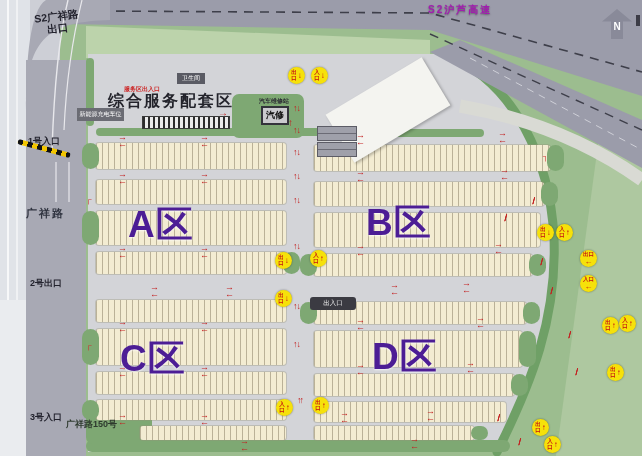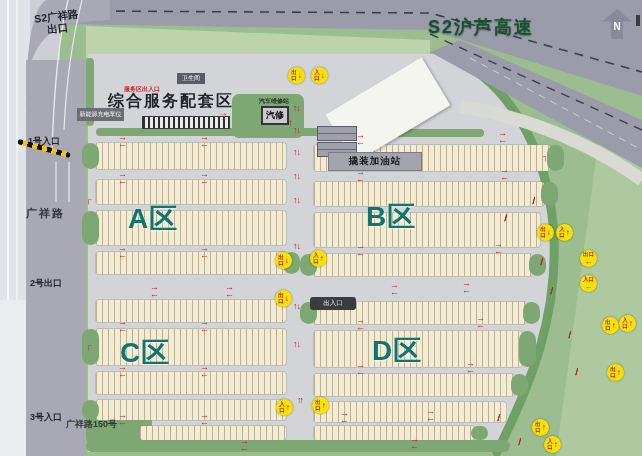--- a/index.html
+++ b/index.html
@@ -7,21 +7,21 @@
          font-family:"Liberation Sans",sans-serif;background:#cdcfd6;}
   #basesvg{position:absolute;left:0;top:0;z-index:0;}
   
   .row{position:absolute;background:#f3ecd2;
        background-image:repeating-linear-gradient(90deg,rgba(118,106,80,.45) 0 1px,transparent 1px 6px);
        border-radius:3px;box-shadow:0 0 0 1px rgba(150,145,120,.35);z-index:2;}
   .cap{position:absolute;width:17px;top:0;bottom:0;background:#7ea873;border-radius:9px;z-index:3;}
   .cap.l{left:-14px}.cap.r{right:-14px}
   .hedge{position:absolute;background:#7ea873;border-radius:7px;z-index:2;}
   
-  .zone-label{position:absolute;font-size:28px;font-weight:bold;color:#0f766e;z-index:6;
+  .zone-label{position:absolute;font-size:37px;font-weight:bold;color:#4c1d95;z-index:6;
               letter-spacing:1px;text-shadow:0 1px 2px rgba(255,255,255,.75);}
   
   .badge{position:absolute;width:17px;height:17px;border-radius:50%;background:#f6e10a;
          display:flex;align-items:center;justify-content:center;z-index:7;
          box-shadow:0 0 2px rgba(0,0,0,.45);}
   .badge.lay-row{flex-direction:row;gap:1px;}
   .badge.lay-col{flex-direction:column;}
   .badge .bt{font-size:5.5px;line-height:5.5px;font-weight:bold;color:#c41212;text-align:center;white-space:pre-line;}
   .badge .ba{font-size:8px;line-height:7px;font-weight:bold;color:#c41212;}
   
@@ -49,21 +49,21 @@
              letter-spacing:2px;z-index:6;}
   #repair-note{position:absolute;left:259px;top:97px;font-size:6px;font-weight:bold;color:#2c2c34;z-index:6;}
   #comb{position:absolute;left:142px;top:116px;width:86px;height:11px;background:#ececec;border:1px solid #3a3a3a;
         background-image:repeating-linear-gradient(90deg,#2c2c2c 0 2px,transparent 2px 5px);z-index:4;}
   .bld-white{position:absolute;left:332px;top:82px;width:112px;height:56px;background:#f4f4f0;
              transform:rotate(-31deg);z-index:3;box-shadow:1px 2px 3px rgba(0,0,0,.25);}
   .small-struct{position:absolute;width:38px;height:13px;background:#9fa0aa;border:1px solid #5c5c66;z-index:4;
                 background-image:linear-gradient(0deg,transparent 45%,#6b6b75 45%,#6b6b75 55%,transparent 55%);}
   
   .road-label{position:absolute;font-weight:bold;color:#23232e;z-index:6;}
-  #hwy-label{left:428px;top:15px;color:#14532d;font-size:18px;letter-spacing:2px;text-shadow:0 1px 2px rgba(0,0,0,.4);}
+  #hwy-label{left:428px;top:3px;color:#a21caf;font-size:10px;letter-spacing:2px;text-shadow:0 1px 2px rgba(0,0,0,.4);}
   #ramp-exit{left:26px;top:10px;width:62px;text-align:center;font-size:10.5px;line-height:12px;
              transform:rotate(-7deg);white-space:pre-line;}
   #entrance1{left:28px;top:135px;font-size:9px;}
   #road-name{left:26px;top:206px;font-size:11px;letter-spacing:2px;color:#303440;}
   #exit2{left:30px;top:277px;font-size:9px;}
   #entrance3{left:30px;top:411px;font-size:9px;}
   #address{left:66px;top:418px;font-size:9px;color:#2e3a2e;}
   
   #north{position:absolute;left:602px;top:9px;width:30px;height:30px;z-index:8;}
   #north .shape{position:absolute;inset:0;background:#898a99;
@@ -454,23 +454,20 @@
   </div>
   <div id="svc-note">服务区出入口</div>
   <div id="svc-title">综合服务配套区</div>
   <div class="label-box" id="charging">
     <span>新能源充电车位</span>
   </div>
   <div id="repair-note">汽车维修站</div>
   <div class="label-box" id="repair">
     <span>汽修</span>
   </div>
-  <div class="label-box" id="gas">
-    <span>撬装加油站</span>
-  </div>
   <div class="label-box" id="gatehouse">
     <span>出入口</span>
   </div>
 
   <div class="road-label" id="hwy-label">S2沪芦高速</div>
   <div class="road-label" id="ramp-exit">S2广祥路
 出口</div>
   <div class="road-label" id="entrance1">1号入口</div>
   <div class="road-label" id="road-name">广祥路</div>
   <div class="road-label" id="exit2">2号出口</div>

